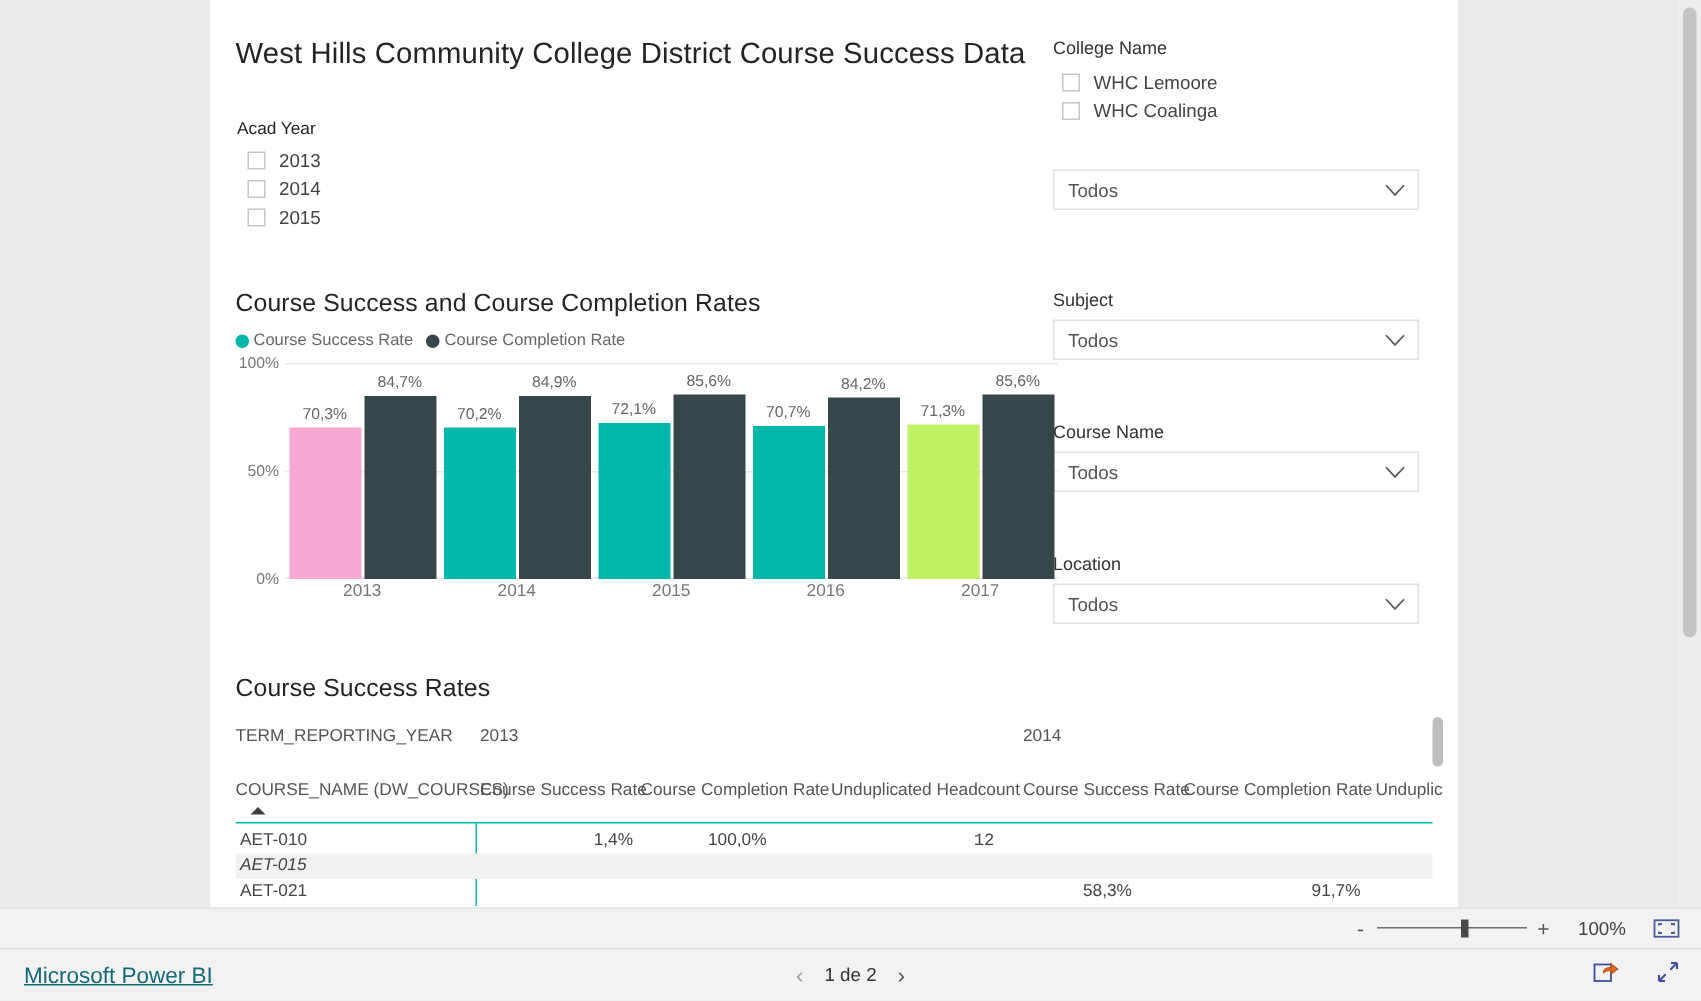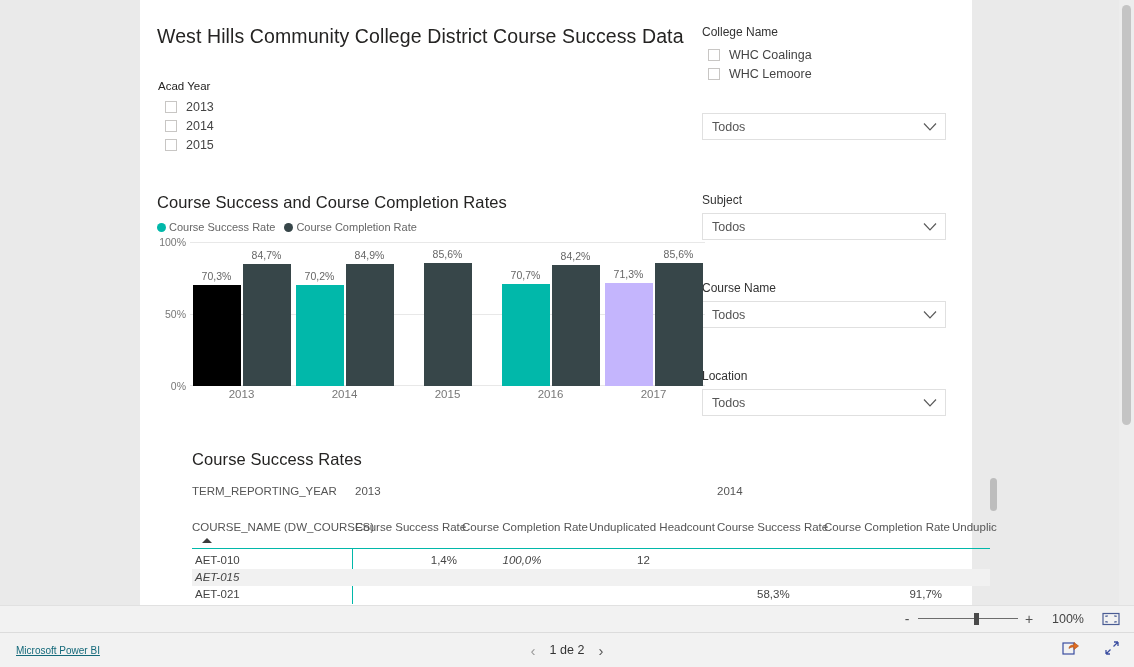--- a/index.html
+++ b/index.html
@@ -105,21 +105,21 @@
   .bar.s1 { background: #01b8aa; margin-right: 2px; }
   .bar.s2 { background: #374649; }
   .bar .dl {
     position: absolute; bottom: 100%; left: 50%; transform: translateX(-50%);
     margin-bottom: 3px; font-size: 10.5px; color: #666; white-space: nowrap;
   }
   .xaxis { position: absolute; left: 33px; right: 0; top: 146px; display: flex; }
   .xtick { flex: 1 1 0; text-align: center; font-size: 11.5px; color: #777; }
 
   
-  .matrix-visual { position: absolute; left: 17px; top: 450px; width: 815px; height: 155px; overflow: hidden; margin-left: 35px; }
+  .matrix-visual { position: absolute; left: 17px; top: 450px; width: 815px; height: 155px; overflow: hidden; }
   .matrix-title { font-size: 16.5px; color: #252423; letter-spacing: .1px; }
 
   .matrix-head { position: relative; margin-top: 6px; height: 36px; }
   .mh-row { position: relative; height: 18px; }
   .mh-cell {
     position: absolute; font-size: 11.5px; color: #555; white-space: nowrap;
   }
   .sort-caret {
     position: absolute; left: 10px; top: 88px;
     width: 0; height: 0;
@@ -178,21 +178,21 @@
 
   
   .footer {
     position: absolute; left: 0; top: 633px;
     width: 1134px; height: 34px;
     background: #f2f2f2;
     display: flex; align-items: center;
   }
   .brand {
     position: absolute; left: 16px;
-    font-size: 10px; color: #14697a;
+    font-size: 15px; color: #14697a;
     text-decoration: underline; cursor: pointer;
   }
   .pager {
     position: absolute; left: 50%; transform: translateX(-50%);
     display: flex; align-items: center;
   }
   .pg-arrow { color: #9a9a9a; font-size: 15px; padding: 0 14px; user-select: none; }
   .pg-arrow.active { color: #555; }
   .pg-text { font-size: 12.5px; color: #333; }
   .footer-icons { position: absolute; right: 14px; display: flex; align-items: center; }
@@ -226,25 +226,25 @@
         </div>
 
       </div>
 
       <div class="rail">
 
         <div class="rail-block" style="top:25px;">
           <div class="rail-label">College Name</div>
           <div class="checklist-row">
             <span class="cbx"></span>
-            <span>WHC Coalinga</span>
+            <span>WHC Lemoore</span>
           </div>
           <div class="checklist-row">
             <span class="cbx"></span>
-            <span>WHC Lemoore</span>
+            <span>WHC Coalinga</span>
           </div>
         </div>
 
         <div class="rail-block" style="top:113px;">
           <div class="combo">
             <span>Todos</span>
             <span class="chev">
               <svg viewBox="0 0 14 9" width="14" height="9">
                   <path d="M1 1 L7 7.4 L13 1" fill="none" stroke="#5b5b5b" stroke-width="1.2"></path>
                 </svg>
@@ -310,50 +310,53 @@
             <div class="ytick" style="top:72px;">50%</div>
             <div class="ytick" style="top:144px;">0%</div>
           </div>
 
           <div class="plotarea">
             <div class="gridline" style="top:0px;"></div>
             <div class="gridline" style="top:72px;"></div>
             <div class="gridline" style="top:143px;"></div>
             <div class="groups" id="bar-groups">
                 <div class="group">
-                  <div class="bar s1" style="height: 101.232px; background: #000000;">
+                  <div class="bar s1" style="height: 101.232px; background: #f9a8d4;">
                     <div class="dl">70,3%</div>
                   </div>
                   <div class="bar s2" style="height: 121.968px; background: rgb(55, 70, 73);">
                     <div class="dl">84,7%</div>
                   </div>
                 </div>
                 <div class="group">
                   <div class="bar s1" style="height: 101.088px; background: rgb(1, 184, 170);">
                     <div class="dl">70,2%</div>
                   </div>
                   <div class="bar s2" style="height: 122.256px; background: rgb(55, 70, 73);">
                     <div class="dl">84,9%</div>
                   </div>
                 </div>
                 <div class="group">
+                  <div class="bar s1" style="height: 103.824px; background: rgb(1, 184, 170);">
+                    <div class="dl">72,1%</div>
+                  </div>
                   <div class="bar s2" style="height: 123.264px; background: rgb(55, 70, 73);">
                     <div class="dl">85,6%</div>
                   </div>
                 </div>
                 <div class="group">
                   <div class="bar s1" style="height: 101.808px; background: rgb(1, 184, 170);">
                     <div class="dl">70,7%</div>
                   </div>
                   <div class="bar s2" style="height: 121.248px; background: rgb(55, 70, 73);">
                     <div class="dl">84,2%</div>
                   </div>
                 </div>
                 <div class="group">
-                  <div class="bar s1" style="height: 102.672px; background: #c4b5fd;">
+                  <div class="bar s1" style="height: 102.672px; background: #bef264;">
                     <div class="dl">71,3%</div>
                   </div>
                   <div class="bar s2" style="height: 123.264px; background: rgb(55, 70, 73);">
                     <div class="dl">85,6%</div>
                   </div>
                 </div>
               </div>
           </div>
 
           <div class="xaxis" id="x-axis">
@@ -388,22 +391,22 @@
 
         <div class="sort-caret"></div>
 
         <div class="matrix-rows">
           <div class="m-toprule"></div>
           <div class="m-col-sep"></div>
 
           <div class="m-row" style="margin-top:4px;">
             <div class="m-cell" style="left:3px;">AET-010</div>
             <div class="m-cell" style="left:205px; width:60px; text-align:right;">1,4%</div>
-            <div class="m-cell" style="left:300px; width:60px; text-align:center;font-style:italic;">100,0%</div>
-            <div class="m-cell" style="left:445px; width:60px; text-align:left;">12</div>
+            <div class="m-cell" style="left:315px; width:60px; text-align:left;">100,0%</div>
+            <div class="m-cell" style="left:469px; width:60px; text-align:center;font-family:Liberation Mono, monospace;">12</div>
           </div>
 
           <div class="m-row alt">
             <div class="m-cell" style="left:3px;font-style:italic;">AET-015</div>
           </div>
 
           <div class="m-row">
             <div class="m-cell" style="left:3px;">AET-021</div>
             <div class="m-cell" style="left:565px; width:60px; ">58,3%</div>
             <div class="m-cell" style="left:690px; width:60px; text-align:right;">91,7%</div>

